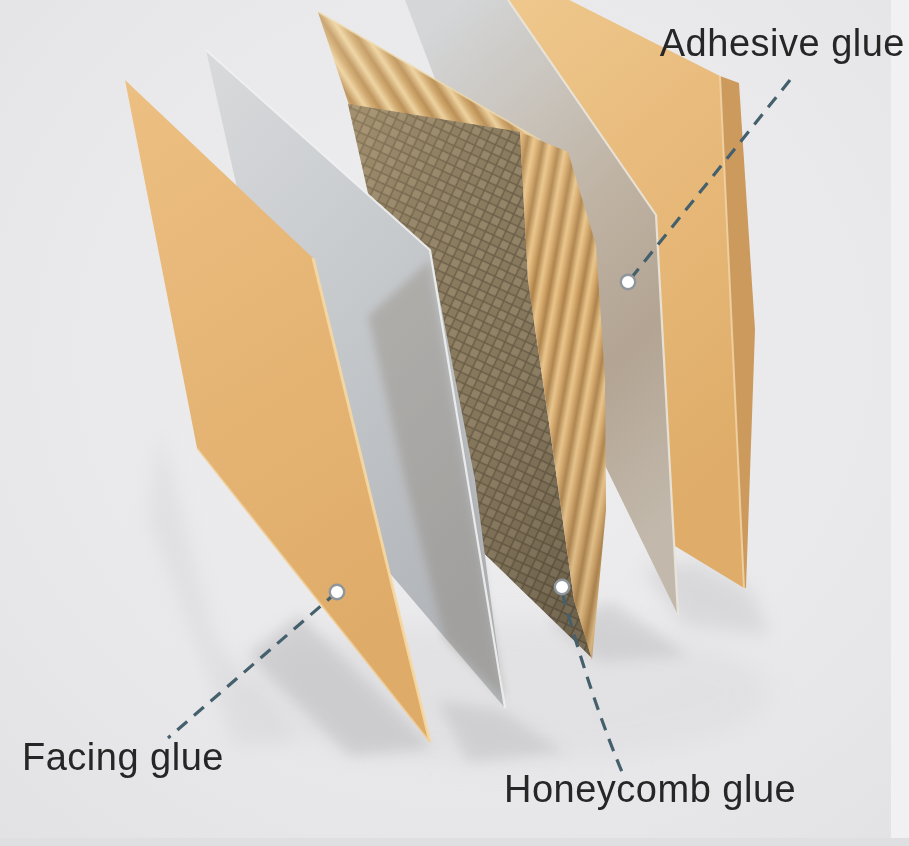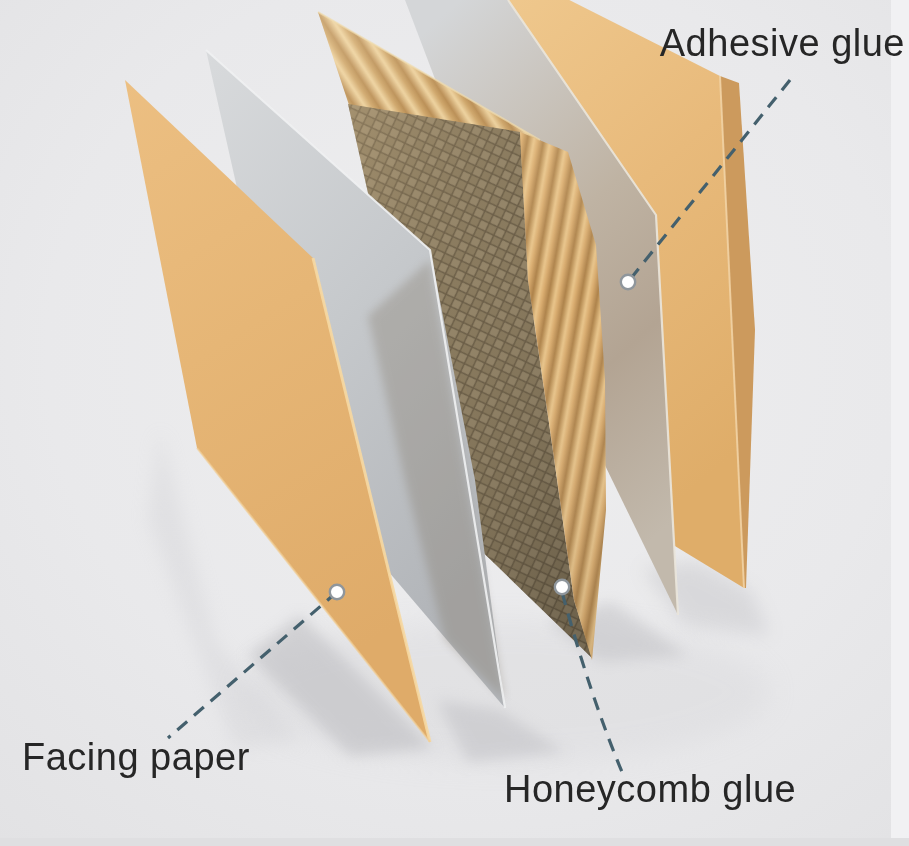--- a/index.html
+++ b/index.html
@@ -149,15 +149,15 @@
     <path class="leader" d="M790,80 L628,282" stroke="#44606d"></path>
     <path class="leader" d="M337,592 L168,738" stroke="#44606d"></path>
     <path class="leader" d="M562,592 Q590,695 622,772" stroke="#44606d"></path>
 
     <circle cx="628" cy="282" r="7.2" stroke="#8f969c" stroke-width="2.4" fill="#ffffff"></circle>
     <circle cx="337" cy="592" r="7.2" stroke="#8f969c" stroke-width="2.4" fill="#ffffff"></circle>
     <circle cx="562" cy="587" r="7.2" stroke="#8f969c" stroke-width="2.4" fill="#ffffff"></circle>
   </svg>
 
   <div id="lbl-adhesive" class="diagram-label">Adhesive glue</div>
-  <div id="lbl-facing" class="diagram-label">Facing paper</div>
+  <div id="lbl-facing" class="diagram-label">Facing glue</div>
   <div id="lbl-honeycomb" class="diagram-label">Honeycomb glue</div>
 </div>
 
 </body></html>

